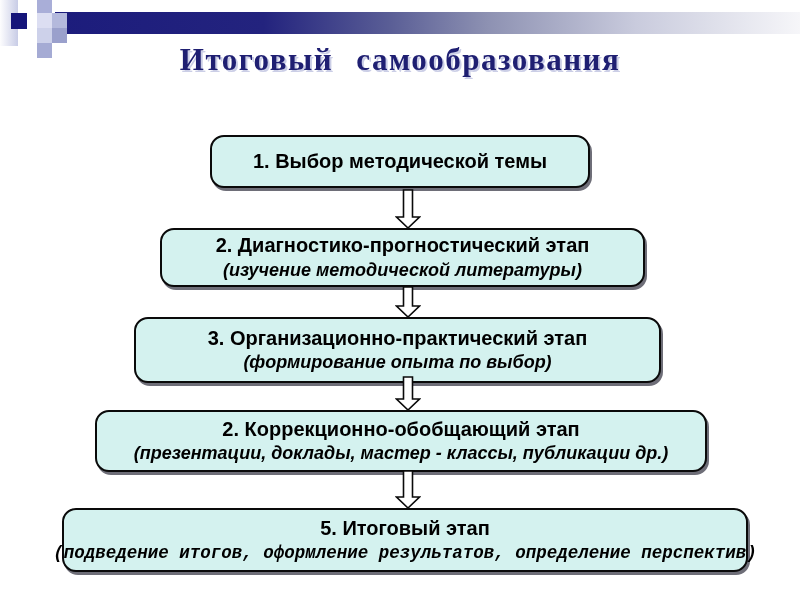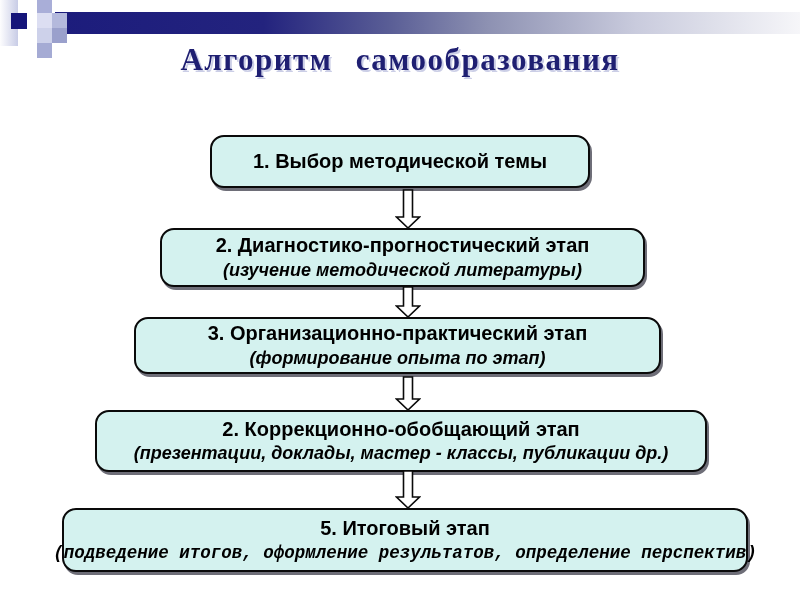--- a/index.html
+++ b/index.html
@@ -59,21 +59,21 @@
     align-items: center; justify-content: center;
     text-align: right;
     color: #000;
     line-height: 1.28;
   }
   .box-label  { font-weight: 700; font-size: 20px; white-space: nowrap; }
   .box-detail { font-weight: 700; font-style: italic; font-size: 18px; white-space: nowrap; }
 
   .box1 { left: 210px; top: 135px; width: 380px; height: 53px; }
   .box2 { left: 160px; top: 228px; width: 485px; height: 59px; }
-  .box3 { left: 134px; top: 317px; width: 527px; height: 57px; }
+  .box3 { left: 134px; top: 317px; width: 527px; height: 66px; }
   .box4 { left:  95px; top: 410px; width: 612px; height: 62px; }
   .box5 { left:  62px; top: 508px; width: 686px; height: 64px; }
   .box5 .box-detail { font-size: 17.5px; font-family: Liberation Mono, monospace; }
 
   
   .arrow { position: absolute; left: 395px; }
   .a1 { top: 189px; }
   .a2 { top: 286px; }
   .a3 { top: 376px; }
   .a4 { top: 470px; }
@@ -87,42 +87,42 @@
   <div class="hbar"></div>
   <div class="vbar"></div>
   <div class="sq sq-top"></div>
   <div class="sq sq-navy"></div>
   <div class="sq sq-pale1"></div>
   <div class="sq sq-med1"></div>
   <div class="sq sq-pale2"></div>
   <div class="sq sq-med2"></div>
   <div class="sq sq-med3"></div>
 
-  <h1 class="title">Алгоритм самообразования</h1>
+  <h1 class="title">Итоговый самообразования</h1>
 
   <div class="box box1">
     <div class="box-label">1. Выбор методической темы</div>
   </div>
 
   <svg class="arrow a1" width="26" height="40" viewBox="0 0 26 40">
     <polygon points="8.5,1 8.5,28 1.5,28 13,39 24.5,28 17.5,28 17.5,1"></polygon>
   </svg>
 
   <div class="box box2">
     <div class="box-label">2. Диагностико-прогностический этап</div>
     <div class="box-detail">(изучение методической литературы)</div>
   </div>
 
   <svg class="arrow a2" width="26" height="32" viewBox="0 0 26 32">
     <polygon points="8.5,1 8.5,20 1.5,20 13,31 24.5,20 17.5,20 17.5,1"></polygon>
   </svg>
 
   <div class="box box3">
     <div class="box-label">3. Организационно-практический этап</div>
-    <div class="box-detail">(формирование опыта по этап)</div>
+    <div class="box-detail">(формирование опыта по выбор)</div>
   </div>
 
   <svg class="arrow a3" width="26" height="35" viewBox="0 0 26 35">
     <polygon points="8.5,1 8.5,23 1.5,23 13,34 24.5,23 17.5,23 17.5,1"></polygon>
   </svg>
 
   <div class="box box4">
     <div class="box-label">2. Коррекционно-обобщающий этап</div>
     <div class="box-detail">(презентации, доклады, мастер - классы, публикации др.)</div>
   </div>

